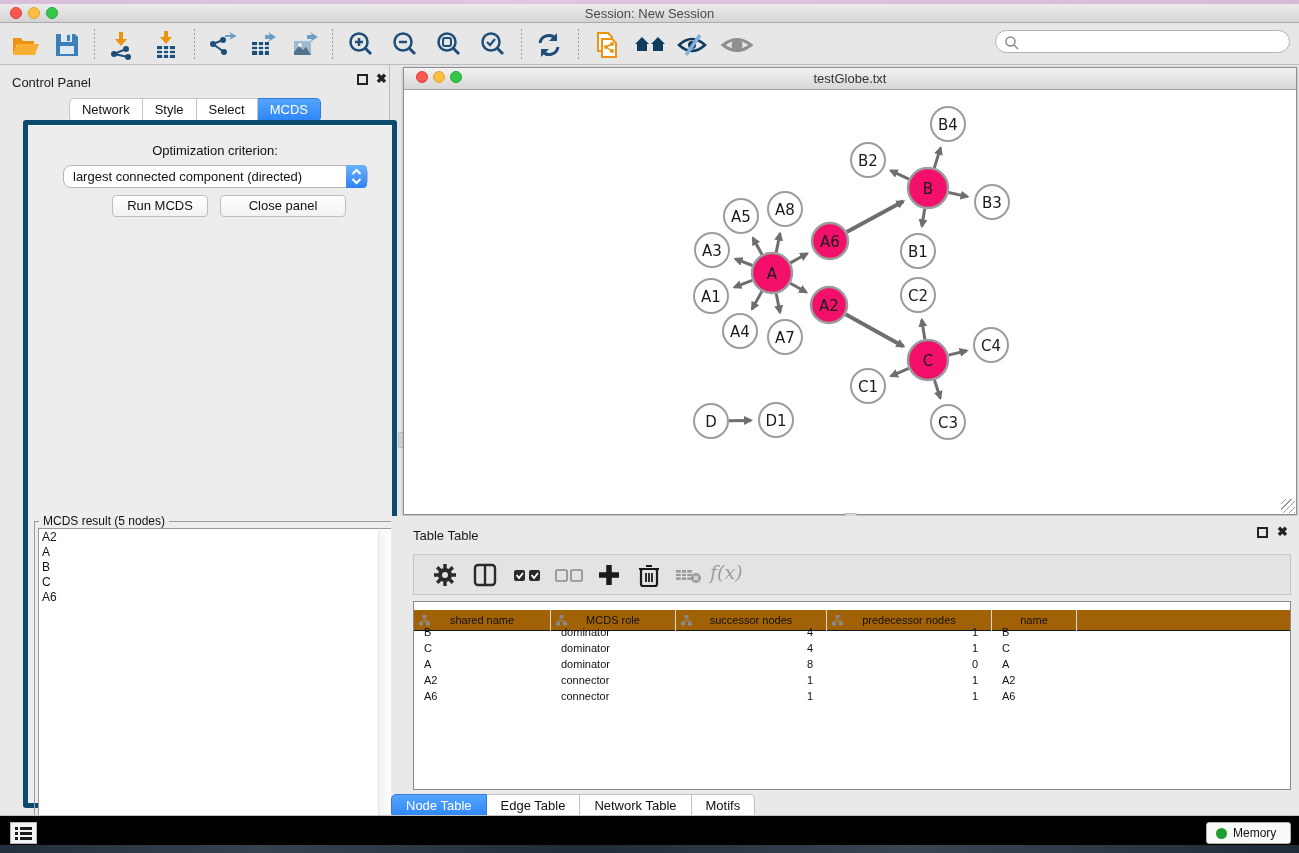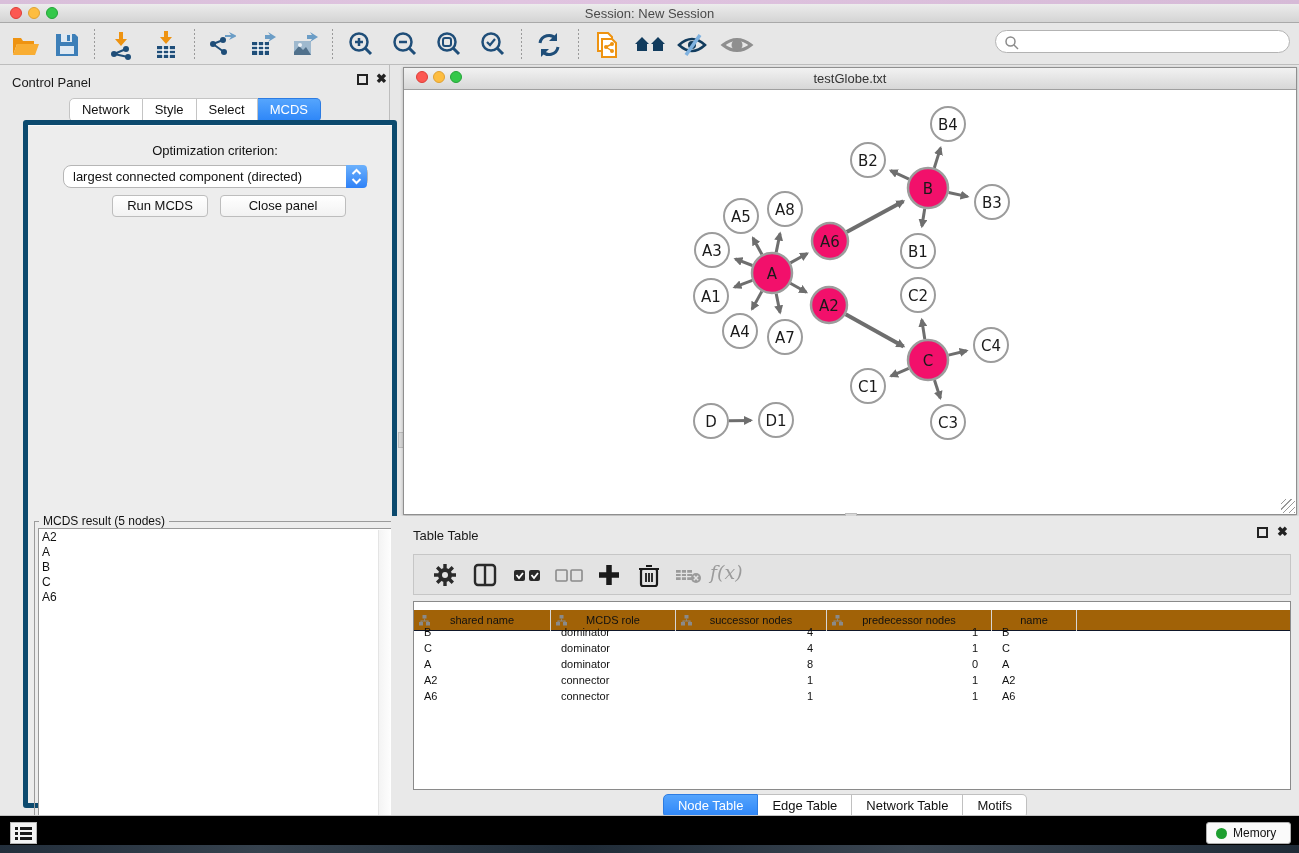--- a/index.html
+++ b/index.html
@@ -99,21 +99,21 @@
   #table-header { left:0; top:8px; width:876px; height:21px; background:#a16207;
     border-bottom:1px solid #0f172a; }
   .th-cell { position:absolute; top:0; height:21px; border-right:1px solid #d6d6d6; }
   .th-label { position:absolute; width:100%; top:4px; text-align:center;
     font-size:11px; color:#111; }
   .th-icon { position:absolute; left:5px; top:5px; }
   .td-cell { position:absolute; font-size:11px; color:#111; height:16px; padding-top:2px; }
   .num { text-align:right; }
 
   
-  #bottom-tabs { left:0; top:278px; width:908px; text-align:center; }
+  #bottom-tabs { left:0; top:278px; width:908px; text-align:left; }
   .bt-tab { display:inline-block; padding:3px 14px 4px; font-size:13px; background:#fff;
     border:1px solid #c0c0c0; border-left:none; color:#111; cursor:pointer; }
   .bt-tab:first-child { border-left:1px solid #c0c0c0; border-radius:5px 0 0 5px; }
   .bt-tab:last-child { border-radius:0 5px 5px 0; }
   .bt-tab.sel { background:linear-gradient(#54a4fd,#2d85f8); color:#fff; border-color:#2d7ce2; }
 
   
   #status-bar { left:0; top:811px; width:1299px; height:34px; background:#000000;
     border-top:1px solid #c2c2c2; }
   #list-btn { left:10px; top:6px; width:27px; height:22px; background:#f4f4f4;

